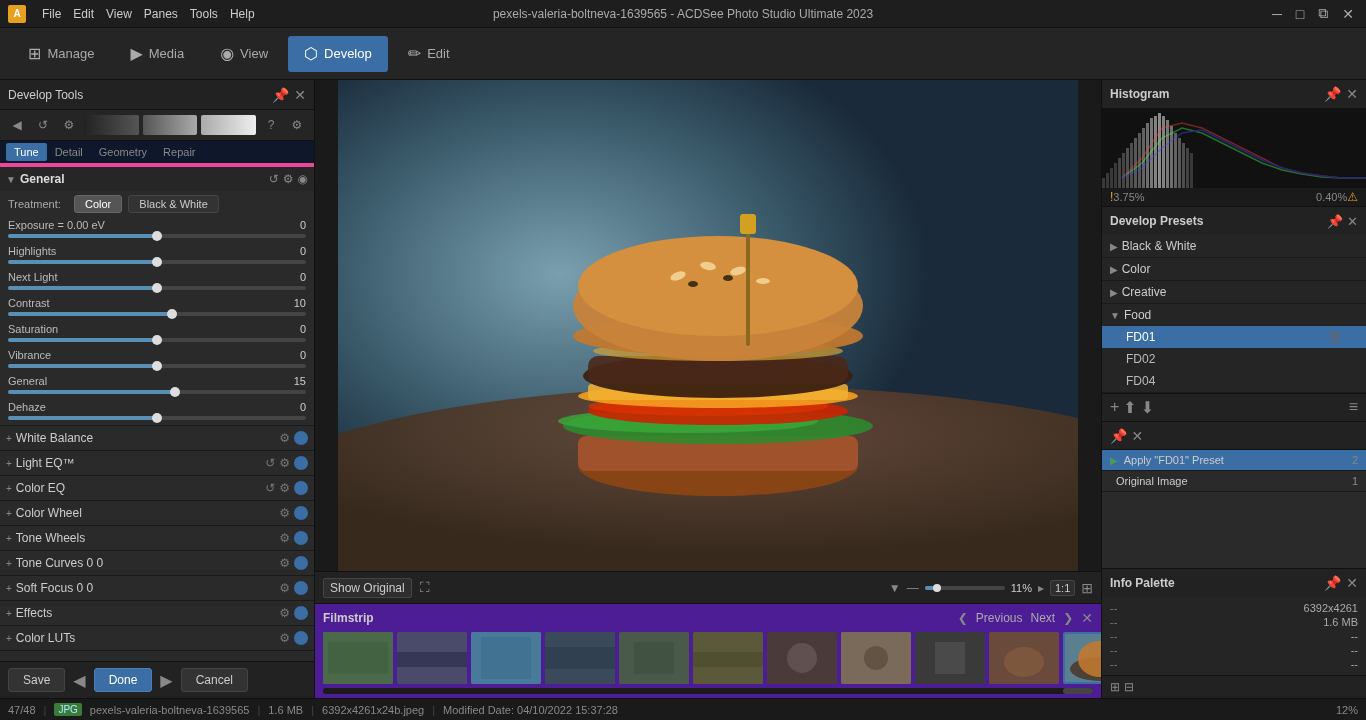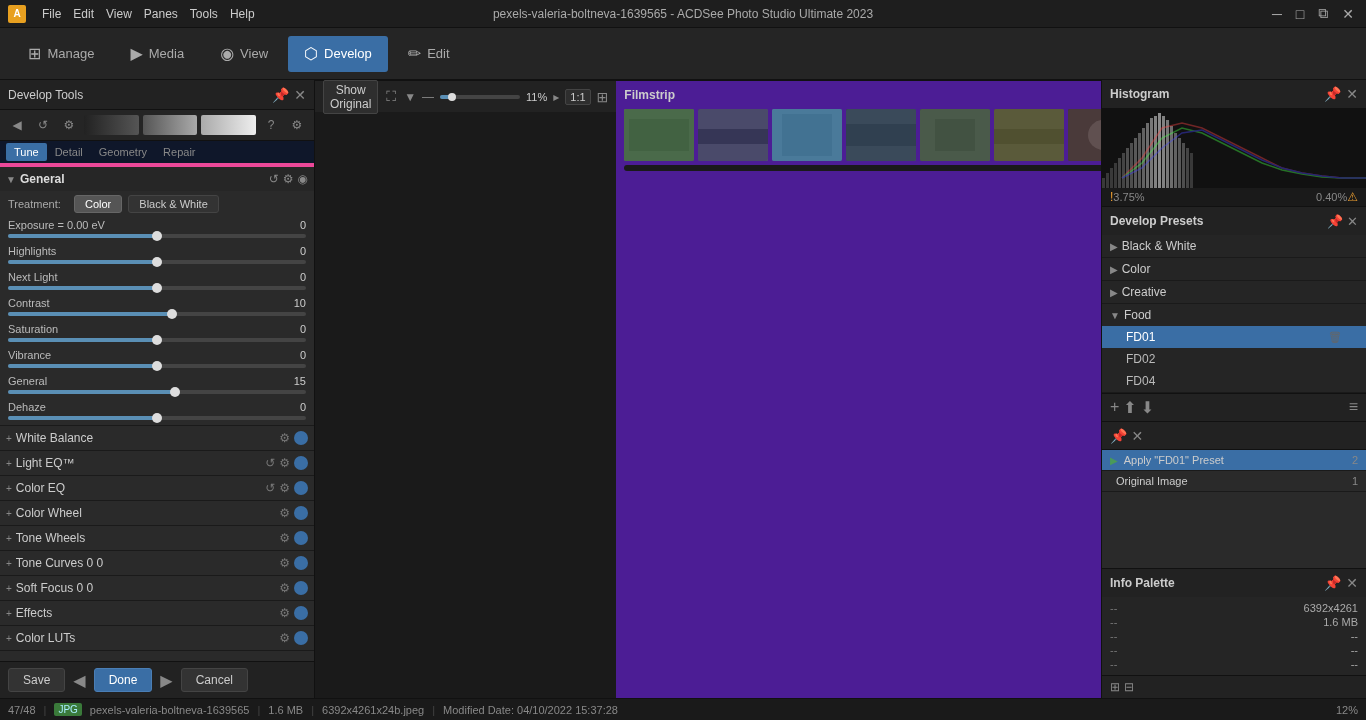--- a/index.html
+++ b/index.html
@@ -82,21 +82,21 @@
     .toggle-circle { width: 14px; height: 14px; border-radius: 50%; border: 2px solid #3a6ea5; background: transparent; cursor: pointer; }
     .toggle-circle.active { background: #3a6ea5; }
 
     
     .panel-footer { background: #222; padding: 6px 8px; display: flex; gap: 6px; align-items: center; border-top: 1px solid #111; }
     .footer-btn { padding: 4px 14px; border-radius: 3px; cursor: pointer; font-size: 12px; border: 1px solid #444; background: #333; color: #ccc; }
     .footer-btn.primary { background: #3a6ea5; border-color: #4a7eb5; color: #fff; }
     .footer-nav { color: #888; cursor: pointer; font-size: 16px; padding: 0 2px; }
 
     
-    .center-area { flex: 1; display: flex; flex-direction: row; background: #1a1a1a; overflow: hidden; }
+    .center-area { flex: 1; display: flex; flex-direction: column; background: #1a1a1a; overflow: hidden; }
     .image-container { flex: 1; display: flex; align-items: center; justify-content: center; background: #1a1a1a; position: relative; overflow: hidden; }
     .burger-img { width: 740px; height: 520px; background: #2a2a2a; border-radius: 2px; position: relative; overflow: hidden; }
 
     
     .image-toolbar { background: #222; height: 32px; display: flex; align-items: center; padding: 0 8px; gap: 8px; border-top: 1px solid #111; }
     .img-toolbar-left { display: flex; align-items: center; gap: 8px; flex: 1; }
     .img-toolbar-center { display: flex; align-items: center; gap: 6px; }
     .show-orig-btn { color: #ccc; cursor: pointer; font-size: 12px; padding: 2px 6px; border: 1px solid #444; border-radius: 2px; background: #2e2e2e; }
     .expand-btn { color: #888; cursor: pointer; font-size: 14px; }
     .zoom-display { color: #ccc; font-size: 11px; }

